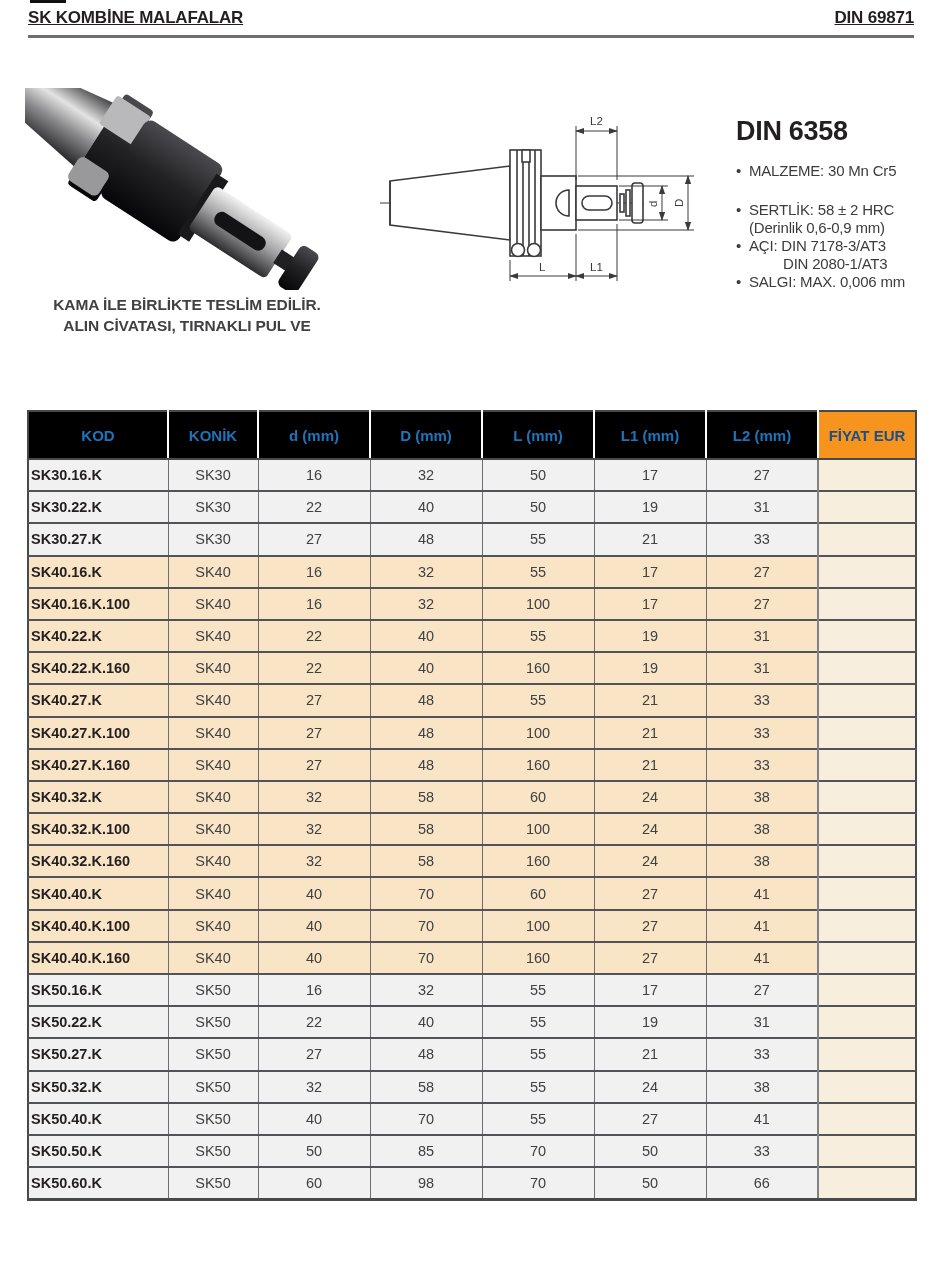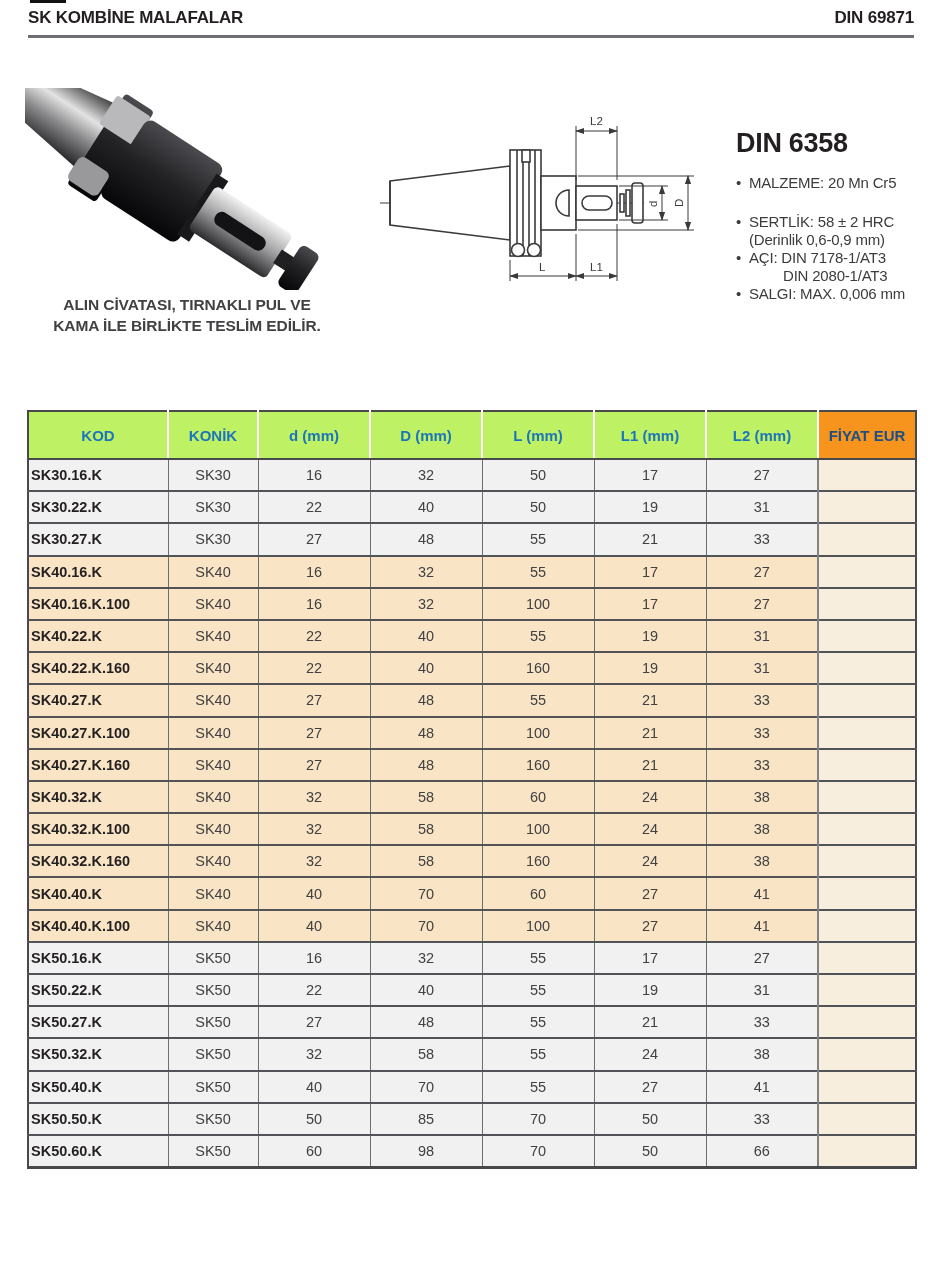--- a/index.html
+++ b/index.html
@@ -3,45 +3,45 @@
 <meta charset="utf-8">
 <style>
   html,body{margin:0;padding:0;}
   body{
     width:942px;height:1266px;position:relative;background:#ffffff;
     font-family:"Liberation Sans",sans-serif;color:#231f20;overflow:hidden;
   }
   
   .edge-mark{position:absolute;left:30px;top:0;width:36px;height:3px;background:#111;}
   .page-header{position:absolute;left:28px;right:28px;top:8px;}
-  .page-header .bar{display:flex;justify-content:space-between;align-items:flex-start;}
+  .page-header .bar{display:flex;justify-content:space-between;align-items:flex-start;text-decoration:underline;}
   .page-header .title,.page-header .std{
     font-size:17px;font-weight:700;letter-spacing:-0.2px;color:#231f20;white-space:nowrap;
   }
   .page-header .rule{margin-top:7px;height:3px;background:#6d6e71;}
   
   .photo{position:absolute;left:25px;top:88px;width:322px;height:202px;}
   .caption{
     position:absolute;left:22px;top:294px;width:330px;text-align:center;
     font-size:15.5px;font-weight:600;color:#414042;line-height:21px;letter-spacing:-0.1px;
   }
   .drawing{position:absolute;left:376px;top:98px;width:352px;height:198px;}
-  .specs{position:absolute;left:736px;top:128px;width:202px;}
+  .specs{position:absolute;left:736px;top:116px;width:202px;}
   .specs .spec-title{font-size:27px;font-weight:700;color:#231f20;letter-spacing:-0.3px;}
   .specs .spec-list{margin-top:15px;}
   .spec-line{display:flex;font-size:15px;font-weight:500;color:#3c3c3e;line-height:18px;letter-spacing:-0.2px;}
   .spec-line .blt{width:13px;flex:0 0 13px;}
   .spec-line.gap-after{margin-bottom:21px;}
   .spec-line.indent .txt{padding-left:34px;}
   
   .table-wrap{position:absolute;left:27px;top:410px;width:888px;}
   table.data{width:888px;border-collapse:collapse;table-layout:fixed;}
   table.data{border:2px solid #48494b;border-bottom-width:3px;}
   th{
-    height:44px;background:#bef264;color:#1c75bc;font-size:15px;font-weight:700;
+    height:44px;background:#000000;color:#1c75bc;font-size:15px;font-weight:700;
     text-align:center;border-right:2px solid #ffffff;border-bottom:2px solid #48494b;
   }
   th.price-h{background:#f7941e;color:#1d4f87;border-right:none;margin-left:28px;}
   td{
     height:28.2px;font-size:14.5px;color:#414042;text-align:center;
     border-left:1px solid #6d6e71;border-top:2px solid #525356;
     white-space:nowrap;overflow:hidden;
   }
   td.kod{text-align:left;padding-left:2px;font-weight:700;color:#231f20;font-size:14.5px;}
   tr.sk30 td,tr.sk50 td{background:#f1f1f2;}
@@ -91,22 +91,22 @@
     <rect x="94" y="48" width="92" height="92" rx="8" fill="url(#dark)"></rect>
     <rect x="182" y="58" width="14" height="72" fill="#19191b"></rect>
     <rect x="188" y="68" width="92" height="52" rx="5" fill="url(#arbor)"></rect>
     <rect x="204" y="86" width="58" height="15" rx="7" fill="#131315"></rect>
     <rect x="278" y="86" width="16" height="16" fill="#202022"></rect>
     <rect x="292" y="70" width="22" height="48" rx="6" fill="url(#dark)"></rect>
   </g>
 </svg>
 
 <div class="caption">
+  <div>KAMA İLE BİRLİKTE TESLİM EDİLİR.</div>
   <div>ALIN CİVATASI, TIRNAKLI PUL VE</div>
-  <div>KAMA İLE BİRLİKTE TESLİM EDİLİR.</div>
 </div>
 
 <svg class="drawing" viewBox="0 0 352 198" aria-hidden="true">
   <defs>
     <marker id="arr" viewBox="0 0 10 10" refX="9" refY="5" markerWidth="9" markerHeight="9" orient="auto-start-reverse">
       <path d="M0,1.5 L10,5 L0,8.5 z" fill="#3a3a3c"></path>
     </marker>
   </defs>
   <g stroke="#3a3a3c" fill="none" stroke-width="1.6">
 
@@ -159,33 +159,33 @@
   <text class="dim-label" x="214" y="173">L1</text>
   <text class="dim-label" transform="rotate(-90 281 109)" x="281" y="109">d</text>
   <text class="dim-label" transform="rotate(-90 307 109)" x="307" y="109">D</text>
 </svg>
 
 <div class="specs">
   <div class="spec-title">DIN 6358</div>
   <div class="spec-list">
     <div class="spec-line gap-after">
       <span class="blt">•</span>
-      <span class="txt">MALZEME: 20 Mn Cr5</span>
+      <span class="txt">MALZEME: 30 Mn Cr5</span>
     </div>
     <div class="spec-line">
       <span class="blt">•</span>
       <span class="txt">SERTLİK: 58 ± 2 HRC</span>
     </div>
     <div class="spec-line">
       <span class="blt"></span>
       <span class="txt">(Derinlik 0,6-0,9 mm)</span>
     </div>
     <div class="spec-line">
       <span class="blt">•</span>
-      <span class="txt">AÇI: DIN 7178-1/AT3</span>
+      <span class="txt">AÇI: DIN 7178-3/AT3</span>
     </div>
     <div class="spec-line indent">
       <span class="blt"></span>
       <span class="txt">DIN 2080-1/AT3</span>
     </div>
     <div class="spec-line">
       <span class="blt">•</span>
       <span class="txt">SALGI: MAX. 0,006 mm</span>
     </div>
   </div>
@@ -378,20 +378,30 @@
           <td class="kod">SK40.40.K.100</td>
           <td>SK40</td>
           <td>40</td>
           <td>70</td>
           <td>100</td>
           <td>27</td>
           <td>41</td>
           <td class="price"></td>
         </tr>
 
+        <tr class="sk40">
+          <td class="kod">SK40.40.K.160</td>
+          <td>SK40</td>
+          <td>40</td>
+          <td>70</td>
+          <td>160</td>
+          <td>27</td>
+          <td>41</td>
+          <td class="price"></td>
+        </tr>
 
         <tr class="sk50">
           <td class="kod">SK50.16.K</td>
           <td>SK50</td>
           <td>16</td>
           <td>32</td>
           <td>55</td>
           <td>17</td>
           <td>27</td>
           <td class="price"></td>

